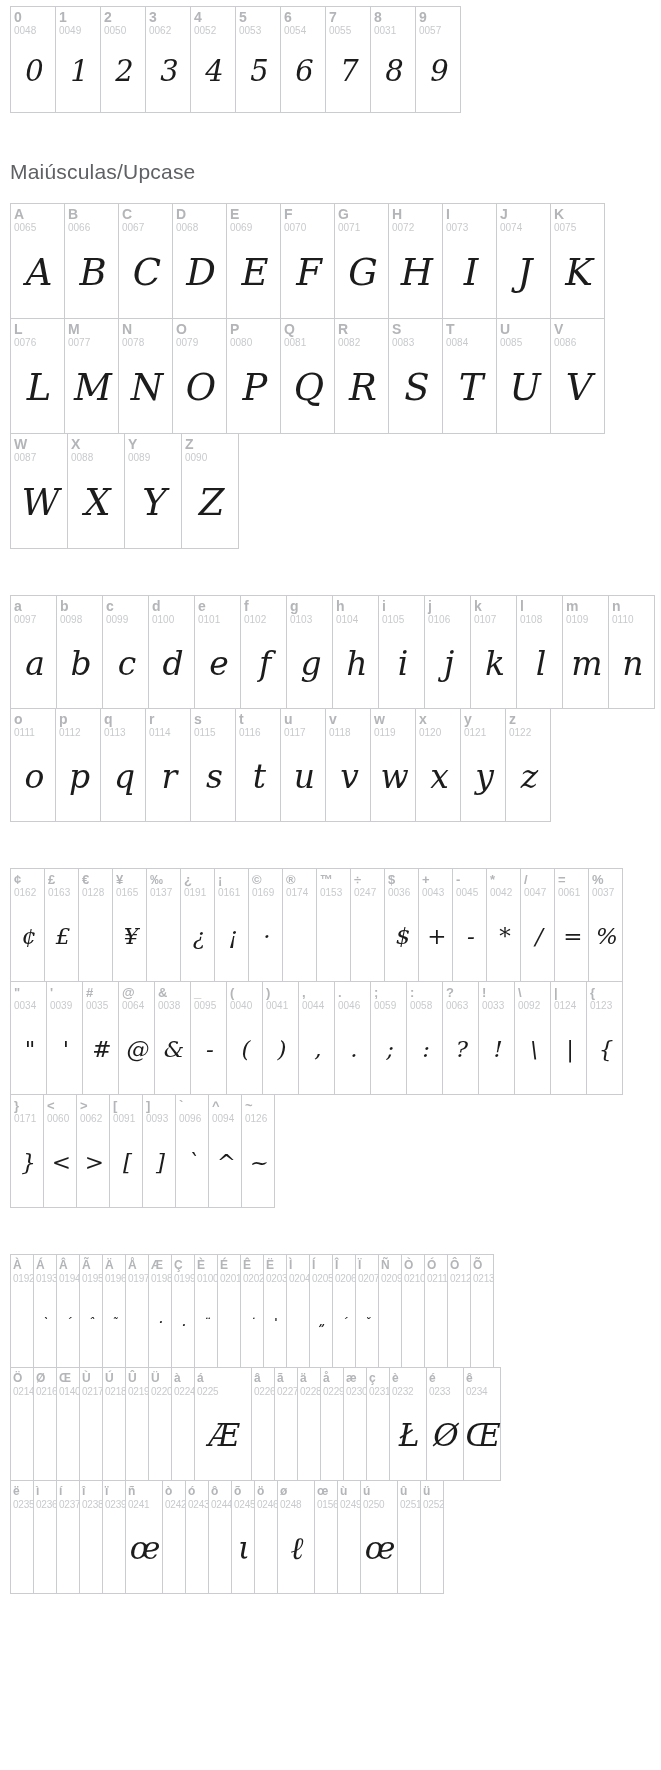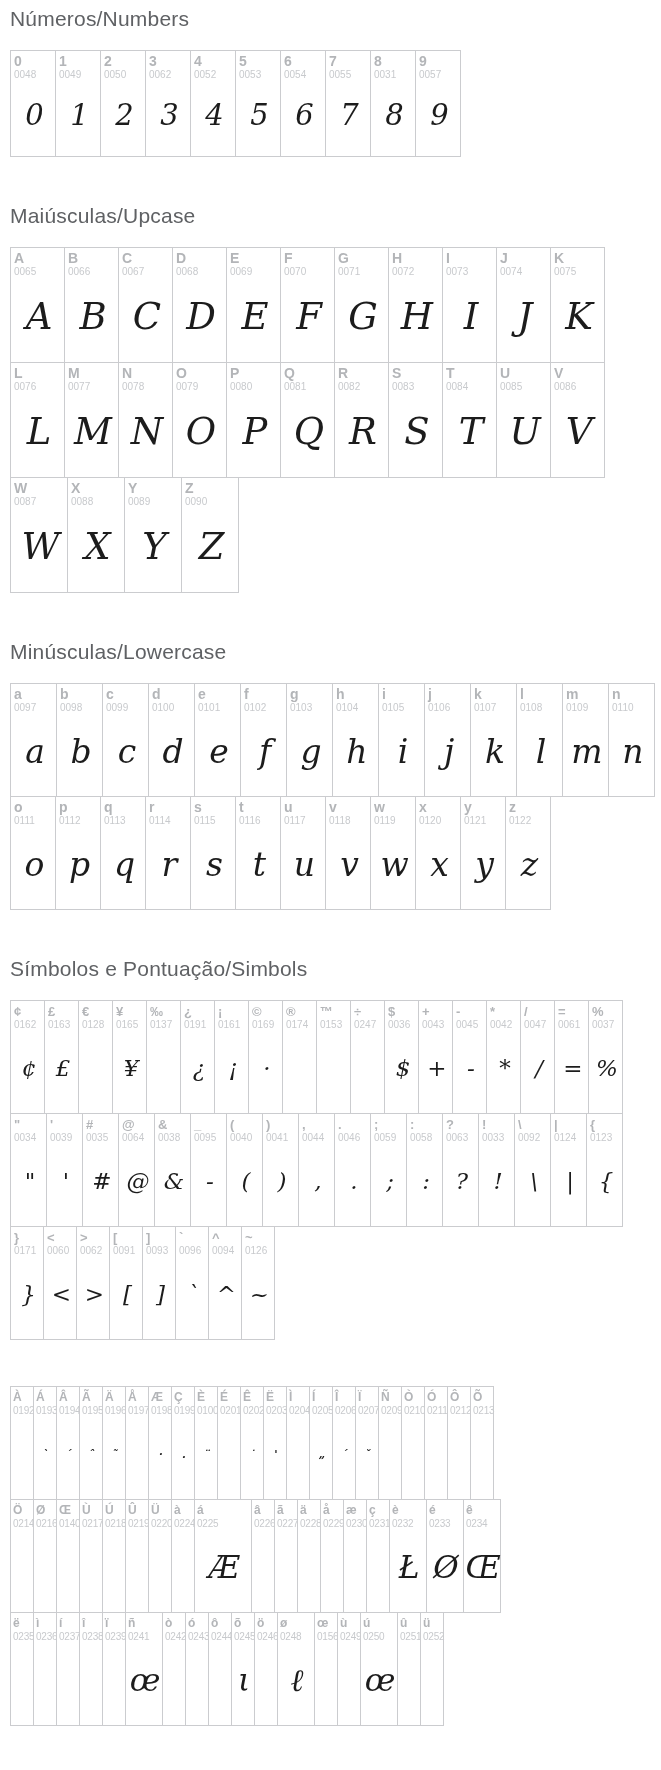--- a/index.html
+++ b/index.html
@@ -46,21 +46,20 @@
   .grid-accents .cell-char{font-size:12px;}
   .grid-accents .cell-code{font-size:10px;letter-spacing:-.2px;}
   .grid-accents .cell-glyph{font-size:31px;}
   .grid-accents .grid-row:first-child .cell-glyph{font-size:11px;font-weight:700;}
 </style>
 </head>
 <body>
 
 <main class="page">
     <section class="sheet-section">
-      <h2 class="section-title">Números/Numbers</h2>
       <div class="grid grid-numbers">
         <div class="grid-row">
           <div class="cell">
             <div class="cell-char">0</div>
             <div class="cell-code">0048</div>
             <div class="cell-glyph">0</div>
           </div>
           <div class="cell">
             <div class="cell-char">1</div>
             <div class="cell-code">0049</div>
@@ -244,21 +243,20 @@
           </div>
           <div class="cell">
             <div class="cell-char">Z</div>
             <div class="cell-code">0090</div>
             <div class="cell-glyph">Z</div>
           </div>
         </div>
       </div>
     </section>
     <section class="sheet-section">
-      <h2 class="section-title">Minúsculas/Lowercase</h2>
       <div class="grid grid-lowercase">
         <div class="grid-row">
           <div class="cell">
             <div class="cell-char">a</div>
             <div class="cell-code">0097</div>
             <div class="cell-glyph">a</div>
           </div>
           <div class="cell">
             <div class="cell-char">b</div>
             <div class="cell-code">0098</div>
@@ -383,21 +381,20 @@
           </div>
           <div class="cell">
             <div class="cell-char">z</div>
             <div class="cell-code">0122</div>
             <div class="cell-glyph">z</div>
           </div>
         </div>
       </div>
     </section>
     <section class="sheet-section">
-      <h2 class="section-title">Símbolos e Pontuação/Simbols</h2>
       <div class="grid grid-symbols">
         <div class="grid-row">
           <div class="cell">
             <div class="cell-char">¢</div>
             <div class="cell-code">0162</div>
             <div class="cell-glyph">¢</div>
           </div>
           <div class="cell">
             <div class="cell-char">£</div>
             <div class="cell-code">0163</div>

